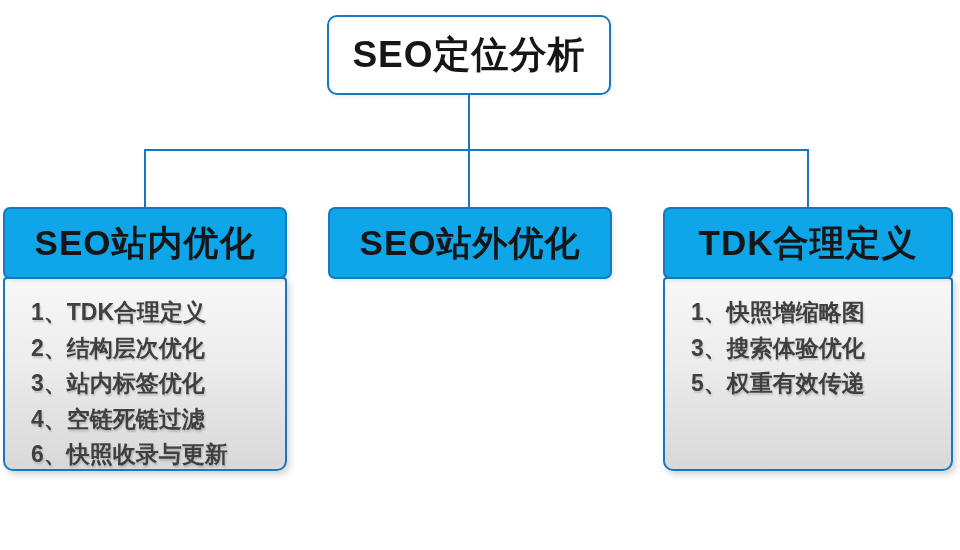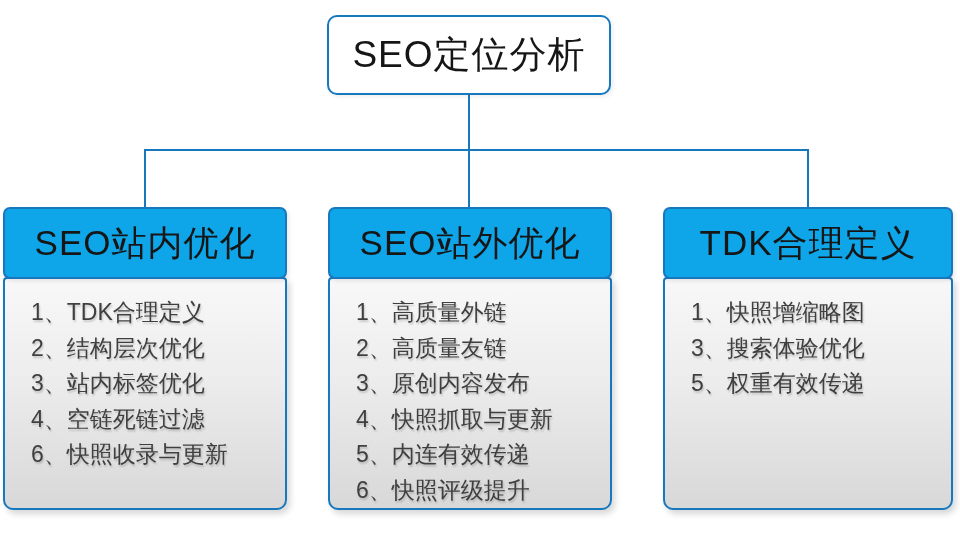--- a/index.html
+++ b/index.html
@@ -1,15 +1,15 @@
 <!DOCTYPE html>
 <html><head>
 <meta charset="utf-8">
 <style>
-  * { margin: 0; padding: 0; box-sizing: border-box; }
+  * { margin: 0; padding: 0; box-sizing: border-box; font-weight: bold; }
   html, body { background: #ffffff; }
   body {
     font-family: "Liberation Sans", "DejaVu Sans", sans-serif;
     width: 960px; height: 550px; overflow: hidden;
   }
   .canvas {
     position: relative;
     width: 960px; height: 550px;
     background: #ffffff;
   }
@@ -56,21 +56,21 @@
     font-size: 35px;
     color: #161616;
     letter-spacing: 1px;
     box-shadow: 2px 2px 4px rgba(0,0,0,0.09);
     z-index: 3;
   }
 
   .col-body {
     position: relative;
     margin-top: -2px;
-    height: 233px;
+    height: 194px;
     border: 2px solid #1878be;
     border-radius: 4px 4px 10px 10px;
     background: linear-gradient(180deg, #f8f8f8 0%, #ececec 45%, #d8d8d8 100%);
     padding: 16px 8px 16px 26px;
     box-shadow: 3px 4px 6px rgba(0,0,0,0.16);
     z-index: 2;
   }
 
   .list-item {
     font-size: 23px;
@@ -105,28 +105,20 @@
       <div class="list-item">3、站内标签优化</div>
       <div class="list-item">4、空链死链过滤</div>
       <div class="list-item">6、快照收录与更新</div>
     </div>
   </div>
 
   <div class="column column-2">
     <div class="col-header">
       <span>SEO站外优化</span>
     </div>
-    <div class="col-body">
-      <div class="list-item">1、高质量外链</div>
-      <div class="list-item">2、高质量友链</div>
-      <div class="list-item">3、原创内容发布</div>
-      <div class="list-item">4、快照抓取与更新</div>
-      <div class="list-item">5、内连有效传递</div>
-      <div class="list-item">6、快照评级提升</div>
-    </div>
   </div>
 
   <div class="column column-3">
     <div class="col-header">
       <span>TDK合理定义</span>
     </div>
     <div class="col-body">
       <div class="list-item">1、快照增缩略图</div>
       <div class="list-item">3、搜索体验优化</div>
       <div class="list-item">5、权重有效传递</div>

